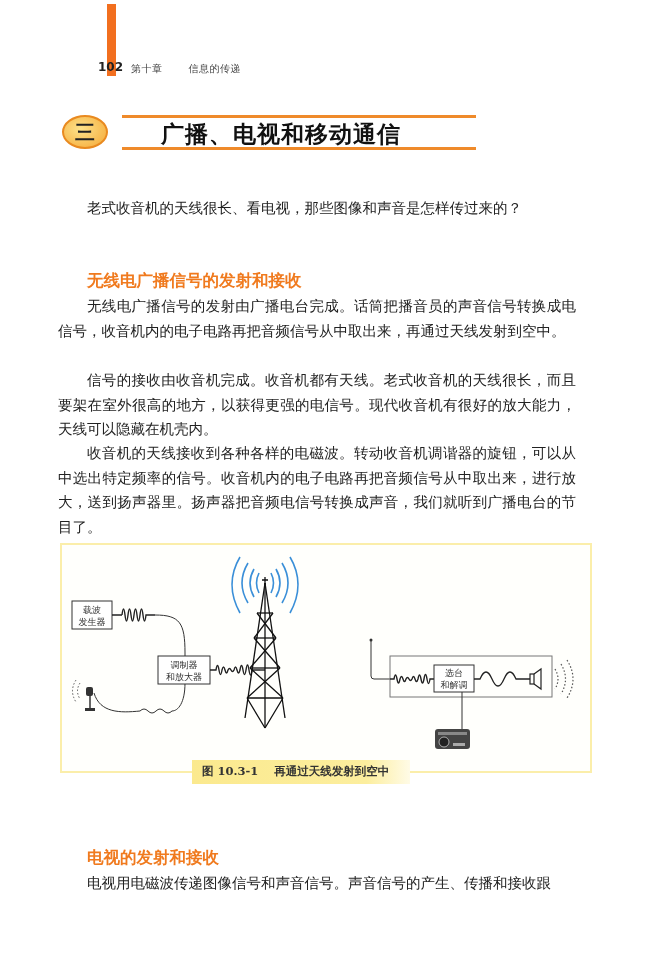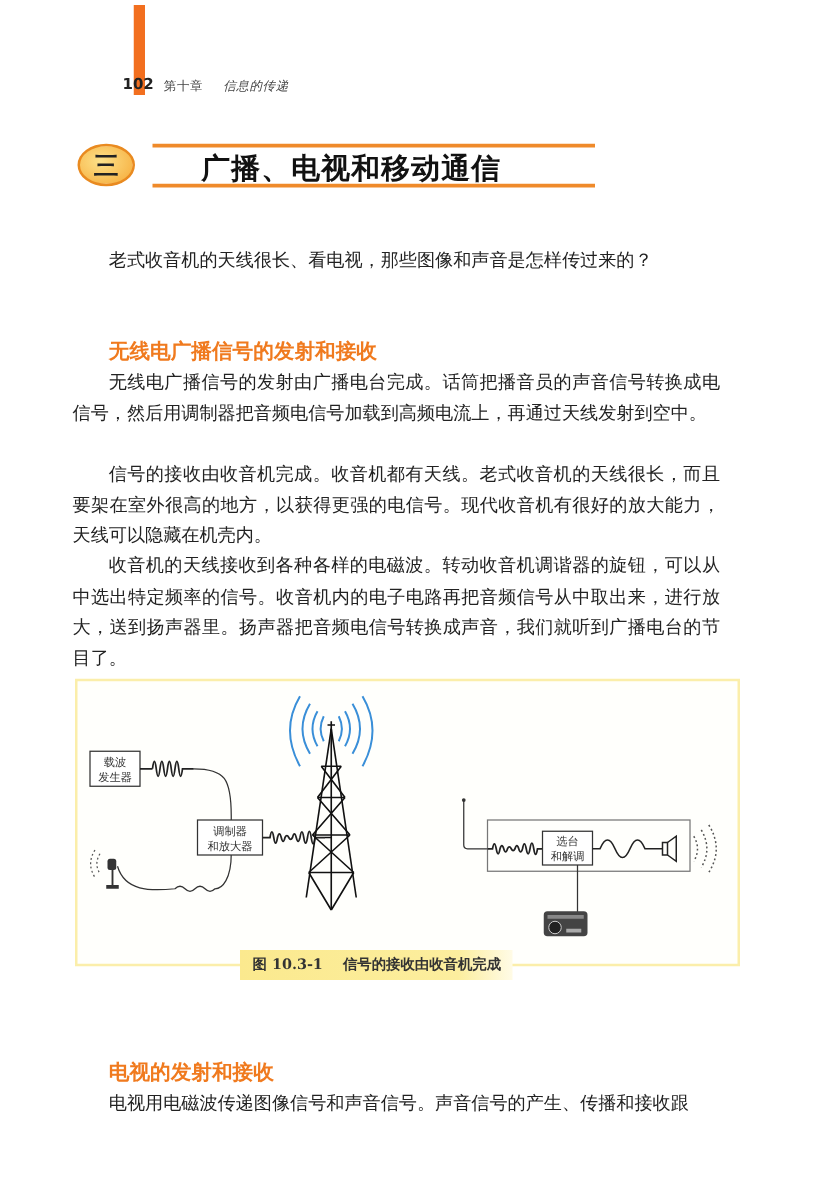--- a/index.html
+++ b/index.html
@@ -5,21 +5,21 @@
   html, body { margin: 0; padding: 0; }
   body {
     width: 650px; height: 954px; background: #ffffff; position: relative; overflow: hidden;
     font-family: "DejaVu Serif", "Liberation Serif", serif; color: #222;
   }
   .abs { position: absolute; }
   
   .orange-bar { left: 107px; top: 4px; width: 9px; height: 72px; background: #f26f1f; }
   .page-num { left: 62px; top: 60px; font-family: "DejaVu Sans", "Liberation Sans", sans-serif; font-size: 12px; font-weight: bold; color: #222; margin-left: 36px; }
   .chapter { left: 131px; top: 62px; font-family: "DejaVu Sans", "Liberation Sans", sans-serif; font-size: 10px; color: #444; letter-spacing: 0.5px; }
-  .chapter span + span { margin-left: 16px; font-style: italic; }
+  .chapter span + span { margin-left: 26px; }
   
   .sec-badge {
     left: 62px; top: 115px; width: 46px; height: 34px; border-radius: 50%;
     background: radial-gradient(ellipse at 40% 40%, #fde28a 0%, #f7b64a 75%, #f29a2e 100%);
     border: 2px solid #e98a20; box-sizing: border-box;
     display: flex; align-items: center; justify-content: center;
     font-family: "DejaVu Sans", "Liberation Sans", sans-serif; font-size: 20px; font-weight: bold; color: #222;
   }
   .sec-line-top { left: 122px; top: 115px; width: 354px; height: 3px; background: #ef8a2a; }
   .sec-line-bot { left: 122px; top: 147px; width: 354px; height: 3px; background: #ef8a2a; }
@@ -45,21 +45,21 @@
 </div>
 
 <div class="abs sec-badge">三</div>
 <div class="abs sec-line-top"></div>
 <div class="abs sec-title">广播、电视和移动通信</div>
 <div class="abs sec-line-bot"></div>
 
 <div class="abs intro">老式收音机的天线很长、看电视，那些图像和声音是怎样传过来的？</div>
 
 <div class="abs subhead" style="left:87px; top:270px;">无线电广播信号的发射和接收</div>
-<div class="abs para" style="top:294px;">无线电广播信号的发射由广播电台完成。话筒把播音员的声音信号转换成电信号，然后用调制器把音频电信号加载到高频电流上，再通过天线发射到空中。</div>
+<div class="abs para" style="top:294px;">无线电广播信号的发射由广播电台完成。话筒把播音员的声音信号转换成电信号，收音机内的电子电路再把音频信号从中取出来，再通过天线发射到空中。</div>
 <div class="abs para" style="top:368px;">信号的接收由收音机完成。收音机都有天线。老式收音机的天线很长，而且要架在室外很高的地方，以获得更强的电信号。现代收音机有很好的放大能力，天线可以隐藏在机壳内。</div>
 <div class="abs para" style="top:441px;">收音机的天线接收到各种各样的电磁波。转动收音机调谐器的旋钮，可以从中选出特定频率的信号。收音机内的电子电路再把音频信号从中取出来，进行放大，送到扬声器里。扬声器把音频电信号转换成声音，我们就听到广播电台的节目了。</div>
 
 <div class="abs fig-frame"></div>
 <svg class="abs fig-svg" width="532" height="230" viewBox="0 0 532 230">
 
   <g>
     <rect x="12" y="58" width="40" height="28" fill="#fff" stroke="#333" stroke-width="1"></rect>
     <text class="box-label" x="32" y="70" text-anchor="middle">载波</text>
     <text class="box-label" x="32" y="82" text-anchor="middle">发生器</text>
@@ -136,16 +136,16 @@
   <line x1="402" y1="149" x2="402" y2="195" stroke="#333" stroke-width="1"></line>
 
   <g>
     <rect x="375" y="186" width="35" height="20" rx="3" fill="#444"></rect>
     <rect x="378" y="189" width="29" height="3" fill="#888"></rect>
     <circle cx="384" cy="199" r="5" fill="#222" stroke="#ccc" stroke-width="0.8"></circle>
     <rect x="393" y="200" width="12" height="3" fill="#aaa"></rect>
   </g>
 </svg>
 <div class="abs fig-caption-bg"></div>
-<div class="abs fig-caption"><span>图 10.3-1</span>    <span>信号的接收由收音机完成</span></div>
+<div class="abs fig-caption"><span>图 10.3-1</span>    <span>再通过天线发射到空中</span></div>
 
 <div class="abs subhead" style="left:87px; top:847px;text-align:center;">电视的发射和接收</div>
 <div class="abs para" style="top:871px;">电视用电磁波传递图像信号和声音信号。声音信号的产生、传播和接收跟</div>
 
 </body></html>

